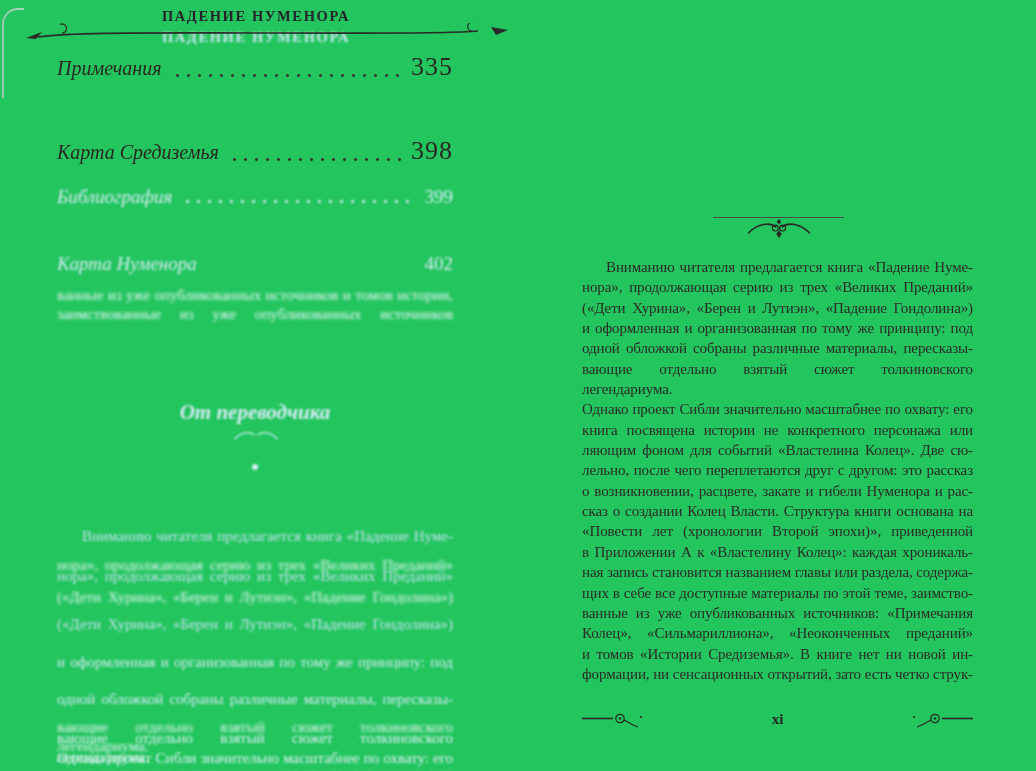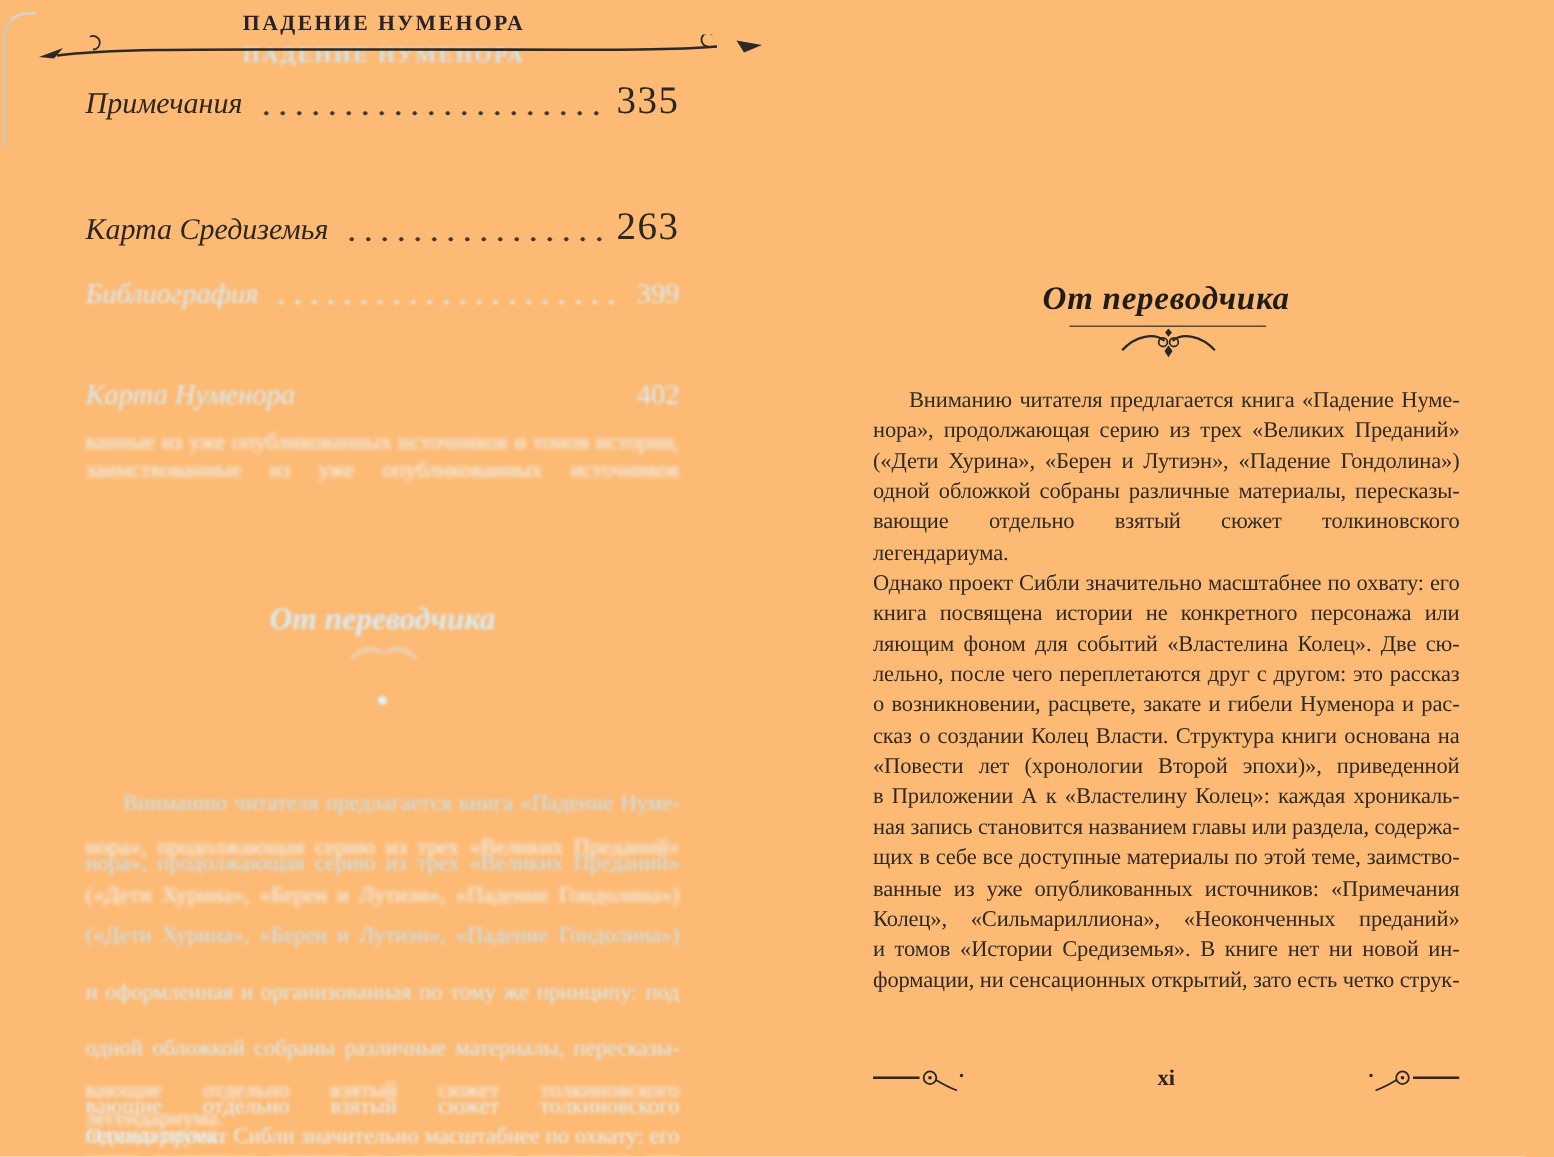--- a/index.html
+++ b/index.html
@@ -1,17 +1,17 @@
 <!DOCTYPE html>
 <html><head>
 <meta charset="utf-8">
 <style>
   html,body{margin:0;padding:0;}
   .screen{
-    position:relative; width:1036px; height:771px; background:#fdba74;
+    position:relative; width:1036px; height:771px; background:#22c55e;
     overflow:hidden; font-family:"Liberation Serif","DejaVu Serif",serif;
   }
   
   .page{position:absolute;top:0;height:771px;}
   .page-left{left:0;width:517px;}
   .page-right{left:517px;width:519px;}
 
   .corner-artifact{
     position:absolute;left:2px;top:8px;width:20px;height:88px;
     border-left:2px solid #c9c9c9;border-top:2px solid #d6d6d6;
@@ -109,21 +109,21 @@
     </svg>
 
     <div class="toc-row" style="top:52px">
       <span>Примечания</span>
       <span class="toc-leader"></span>
       <span class="toc-num">335</span>
     </div>
     <div class="toc-row" style="top:136px">
       <span>Карта Средиземья</span>
       <span class="toc-leader"></span>
-      <span class="toc-num">263</span>
+      <span class="toc-num">398</span>
     </div>
 
     <div class="ghost-toc-row ghost g-mid" style="top:186px">
       <span>Библиография</span>
       <span class="ghost-toc-leader"></span>
       <span style="font-style:normal">399</span>
     </div>
     <div class="ghost-toc-row ghost g-mid" style="top:253px">
       <span>Карта Нуменора</span>
       <span style="flex:1"></span>
@@ -146,35 +146,35 @@
     <div class="ghost-line ghost g-mid" style="top:653px">и оформленная и организованная по тому же принципу: под</div>
     <div class="ghost-line ghost g-mid" style="top:690px">одной обложкой собраны различные материалы, пересказы-</div>
     <div class="ghost-line g-echo" style="top:718px">вающие отдельно взятый сюжет толкиновского легендариума.</div>
     <div class="ghost-line ghost g-faint" style="top:729px">вающие отдельно взятый сюжет толкиновского легендариума.</div>
     <div class="ghost-line ghost g-faint" style="top:749px">Однако проект Сибли значительно масштабнее по охвату: его</div>
     <div class="ghost-line g-echo" style="top:765px">книга посвящена истории не конкретного персонажа или</div>
   </div>
 
   <div class="page page-right">
 
-    <div class="section-heading">От переводчика</div>
     <div class="heading-rule"></div>
     <svg class="heading-orn" viewBox="0 0 70 22">
       <polygon points="35,0 37.5,3 35,6 32.5,3" fill="#2a2826"></polygon>
       <path d="M1 16 C 11 5, 25 3, 32 9" fill="none" stroke="#2a2826" stroke-width="1.7"></path>
       <path d="M69 16 C 59 5, 45 3, 38 9" fill="none" stroke="#2a2826" stroke-width="1.7"></path>
       <circle cx="31" cy="10" r="3.2" fill="none" stroke="#2a2826" stroke-width="1.3"></circle>
       <circle cx="39" cy="10" r="3.2" fill="none" stroke="#2a2826" stroke-width="1.3"></circle>
       <polygon points="35,12.5 38,16.5 35,21 32,16.5" fill="#2a2826"></polygon>
     </svg>
 
     <div class="body-block">
       <div class="body-line indent">Вниманию читателя предлагается книга «Падение Нуме-</div>
       <div class="body-line">нора», продолжающая серию из трех «Великих Преданий»</div>
       <div class="body-line">(«Дети Хурина», «Берен и Лутиэн», «Падение Гондолина»)</div>
+      <div class="body-line">и оформленная и организованная по тому же принципу: под</div>
       <div class="body-line">одной обложкой собраны различные материалы, пересказы-</div>
       <div class="body-line">вающие отдельно взятый сюжет толкиновского легендариума.</div>
       <div class="body-line">Однако проект Сибли значительно масштабнее по охвату: его</div>
       <div class="body-line">книга посвящена истории не конкретного персонажа или</div>
       <div class="body-line">ляющим фоном для событий «Властелина Колец». Две сю-</div>
       <div class="body-line">лельно, после чего переплетаются друг с другом: это рассказ</div>
       <div class="body-line">о возникновении, расцвете, закате и гибели Нуменора и рас-</div>
       <div class="body-line">сказ о создании Колец Власти. Структура книги основана на</div>
       <div class="body-line">«Повести лет (хронологии Второй эпохи)», приведенной</div>
       <div class="body-line">в Приложении А к «Властелину Колец»: каждая хроникаль-</div>

